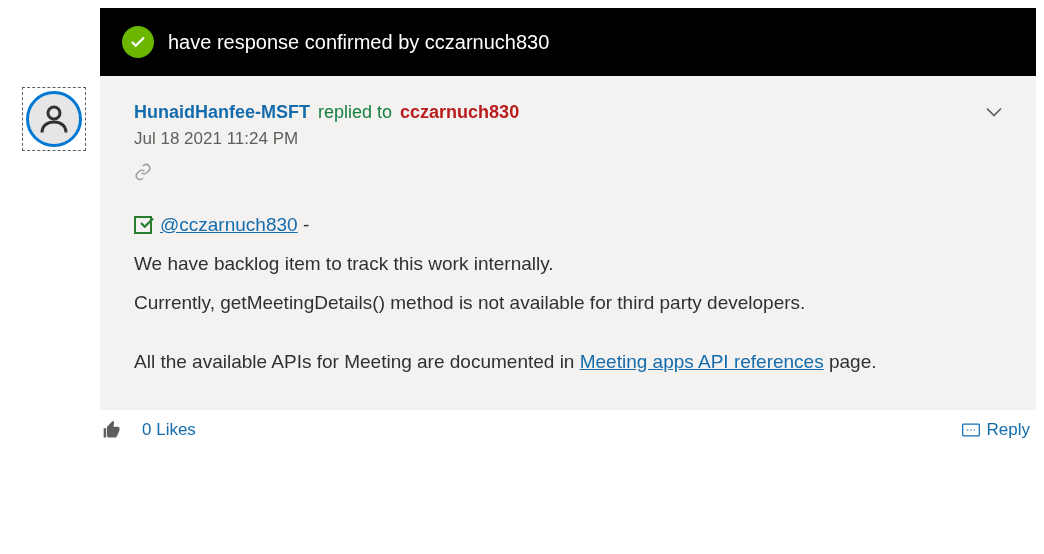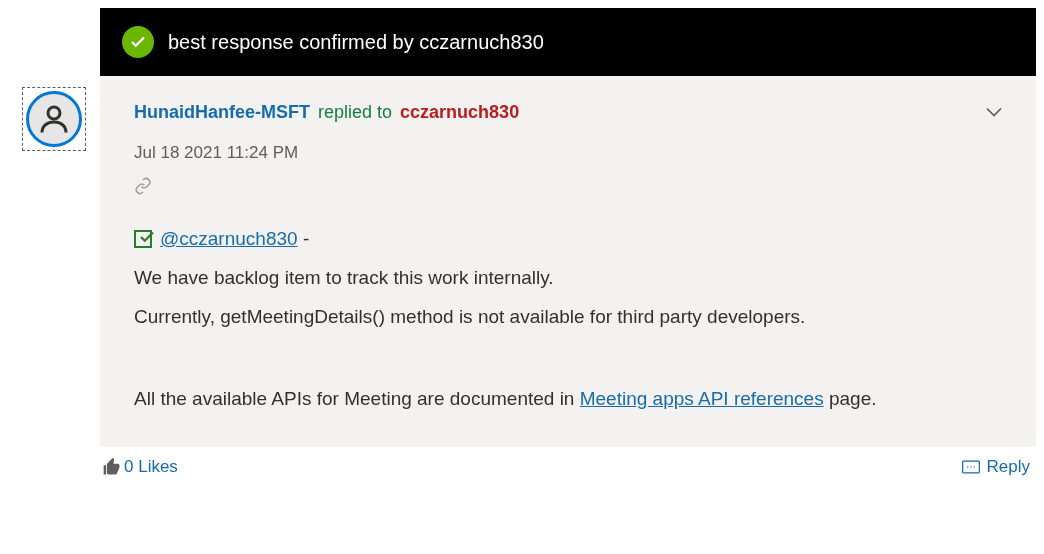--- a/index.html
+++ b/index.html
@@ -66,21 +66,21 @@
       color: #15803d;
     }
     .target-link {
       color: #b91c1c;
       font-weight: 700;
       text-decoration: none;
     }
     .timestamp {
       color: #605e5c;
       font-size: 17px;
-      margin-top: 20px;
+      margin-top: 6px;
     }
     .permalink-icon {
       margin-top: 14px;
       color: #9e9e9e;
     }
     .permalink-icon svg {
       width: 18px;
       height: 18px;
     }
     .chevron {
@@ -99,21 +99,21 @@
     .content {
       margin-top: 22px;
       font-size: 19px;
       color: #323130;
       line-height: 1.85;
     }
     .content p {
       margin-bottom: 4px;
     }
     .content p.spaced {
-      margin-top: 47px;
+      margin-top: 24px;
     }
     .mention-row {
       display: flex;
       align-items: center;
       gap: 8px;
     }
     .resolved-check {
       display: inline-flex;
       align-items: center;
       justify-content: center;
@@ -143,21 +143,21 @@
     .footer {
       display: flex;
       justify-content: space-between;
       align-items: center;
       padding: 10px 6px 0 2px;
       font-size: 17px;
     }
     .likes {
       display: flex;
       align-items: center;
-      gap: 2px;
+      gap: 20px;
       color: #146cac;
       cursor: pointer;
     }
     .likes svg {
       width: 20px;
       height: 20px;
       fill: #605e5c;
     }
     .reply {
       display: flex;
@@ -211,21 +211,21 @@
   </div>
 </div>
 
 <div class="container">
   <div class="banner">
     <div class="check-circle">
       <svg viewBox="0 0 24 24">
           <polyline points="4 12 9 17 20 6"></polyline>
         </svg>
     </div>
-    <span>best response confirmed by cczarnuch830</span>
+    <span>have response confirmed by cczarnuch830</span>
   </div>
 
   <div class="post-body">
     <div class="chevron">
       <svg viewBox="0 0 24 24">
           <polyline points="6 9 12 15 18 9"></polyline>
         </svg>
     </div>
     <div class="post-header">
       <a class="author-link">HunaidHanfee-MSFT</a>

